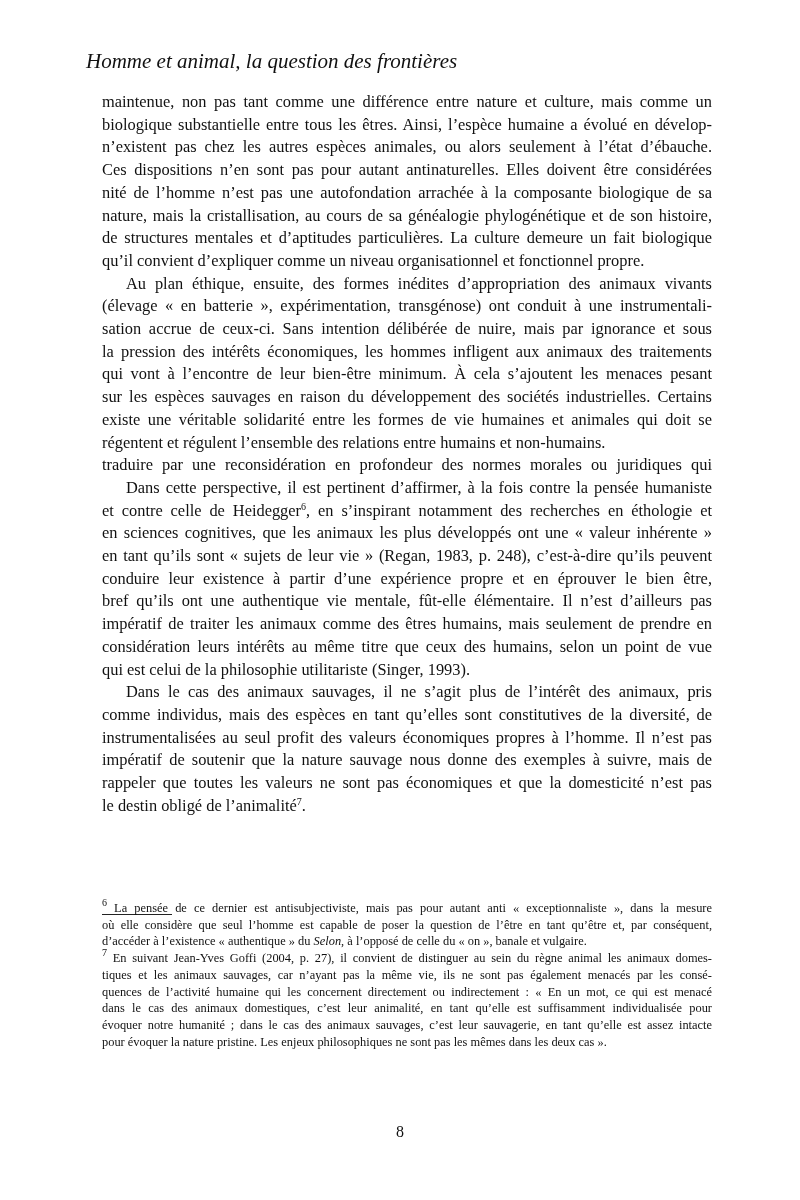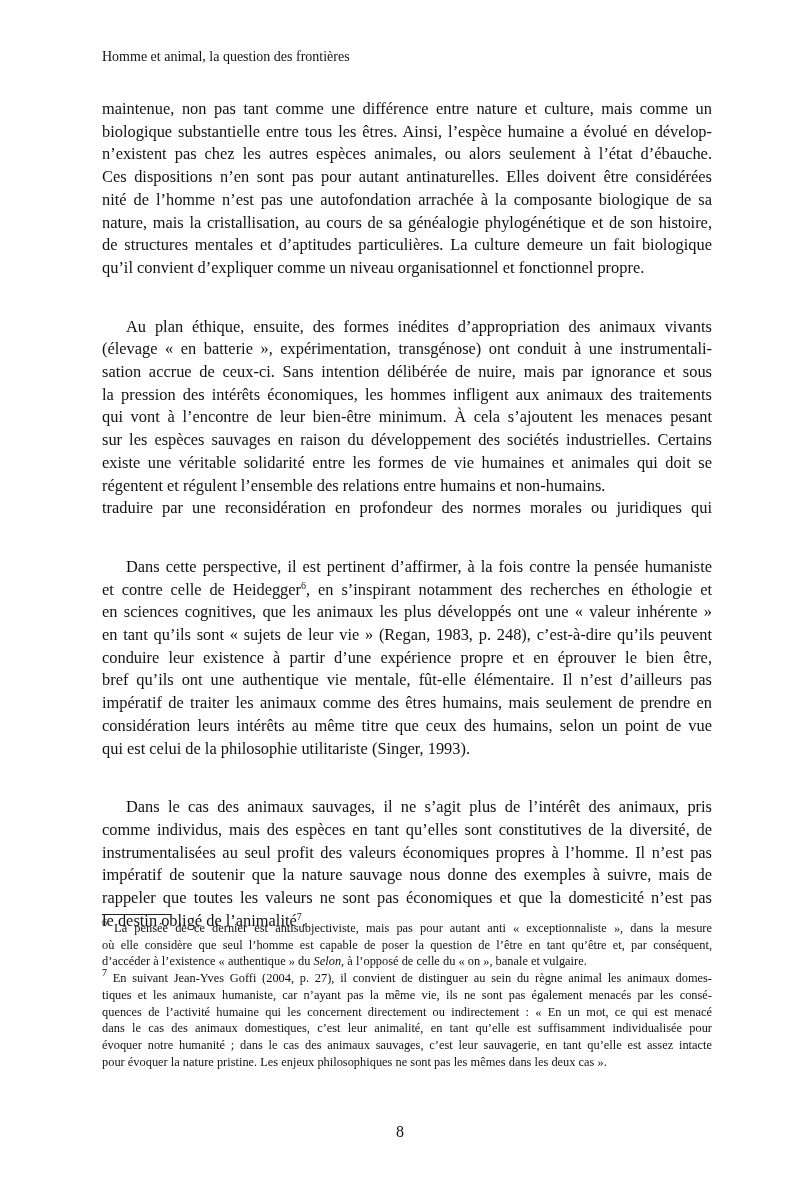--- a/index.html
+++ b/index.html
@@ -1,25 +1,25 @@
 <!DOCTYPE html>
 <html><head>
 <meta charset="utf-8">
 <style>
   html, body { margin: 0; padding: 0; background: #ffffff; }
   body { width: 800px; height: 1200px; position: relative; overflow: hidden;
          font-family: "Liberation Serif", "DejaVu Serif", serif; color: #111; }
-  .header { position: absolute; left: 102px; top: 49px; font-size: 14px; }
-  .body-text { position: absolute; left: 102px; top: 98px; width: 610px; font-size: 16.4px; line-height: 22.7px; }
+  .header { position: absolute; left: 86px; top: 49px; font-style: italic; font-size: 21px; }
+  .body-text { position: absolute; left: 102px; top: 91px; width: 610px; font-size: 16.4px; line-height: 22.7px; }
   .line { display: block; white-space: nowrap; text-align: justify; text-align-last: justify; }
   .line.last { text-align-last: left; }
-  .line.indent { padding-left: 24px; margin-top: 36px; }
+  .line.indent { padding-left: 24px; }
   sup { font-size: 10px; line-height: 0; vertical-align: 6px; }
   .rule { position: absolute; left: 102px; top: 914px; width: 70px; height: 0; border-top: 1px solid #222; }
-  .notes { position: absolute; left: 102px; top: 920px; width: 610px; font-size: 12.4px; line-height: 16.7px; }
+  .notes { position: absolute; left: 102px; top: 900px; width: 610px; font-size: 12.4px; line-height: 16.7px; }
   .notes .line { }
   .pageno { position: absolute; left: 0; width: 800px; top: 1123px; text-align: center; font-size: 16px; }
 </style>
 </head>
 <body>
 
 <div class="header">Homme et animal, la question des frontières</div>
 
 <div class="body-text" id="body-text">
     <div>
@@ -67,21 +67,21 @@
 <div class="rule"></div>
 
 <div class="notes" id="notes">
     <div>
       <span class="line"><sup>6</sup> La pensée de ce dernier est antisubjectiviste, mais pas pour autant anti « exceptionnaliste », dans la mesure</span>
       <span class="line">où elle considère que seul l’homme est capable de poser la question de l’être en tant qu’être et, par conséquent,</span>
       <span class="line last">d’accéder à l’existence « authentique » du <i>Selon</i>, à l’opposé de celle du « on », banale et vulgaire.</span>
     </div>
     <div>
       <span class="line"><sup>7</sup> En suivant Jean-Yves Goffi (2004, p. 27), il convient de distinguer au sein du règne animal les animaux domes-</span>
-      <span class="line">tiques et les animaux humaniste, car n’ayant pas la même vie, ils ne sont pas également menacés par les consé-</span>
+      <span class="line">tiques et les animaux sauvages, car n’ayant pas la même vie, ils ne sont pas également menacés par les consé-</span>
       <span class="line">quences de l’activité humaine qui les concernent directement ou indirectement : « En un mot, ce qui est menacé</span>
       <span class="line">dans le cas des animaux domestiques, c’est leur animalité, en tant qu’elle est suffisamment individualisée pour</span>
       <span class="line">évoquer notre humanité ; dans le cas des animaux sauvages, c’est leur sauvagerie, en tant qu’elle est assez intacte</span>
       <span class="line last">pour évoquer la nature pristine. Les enjeux philosophiques ne sont pas les mêmes dans les deux cas ».</span>
     </div>
   </div>
 
 <div class="pageno">8</div>
 
 </body></html>

